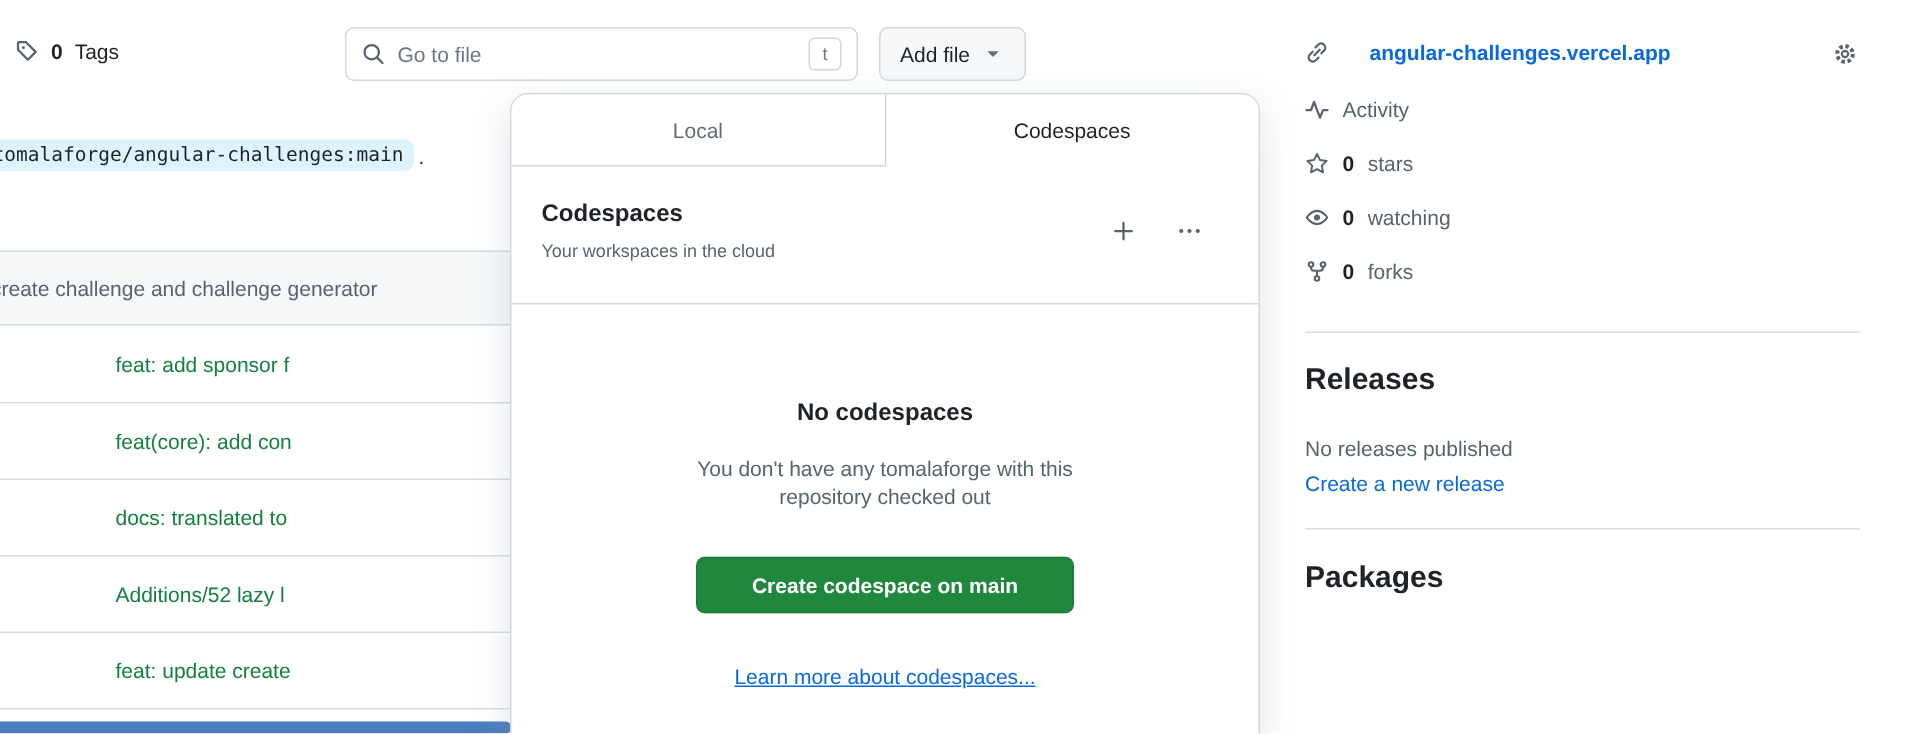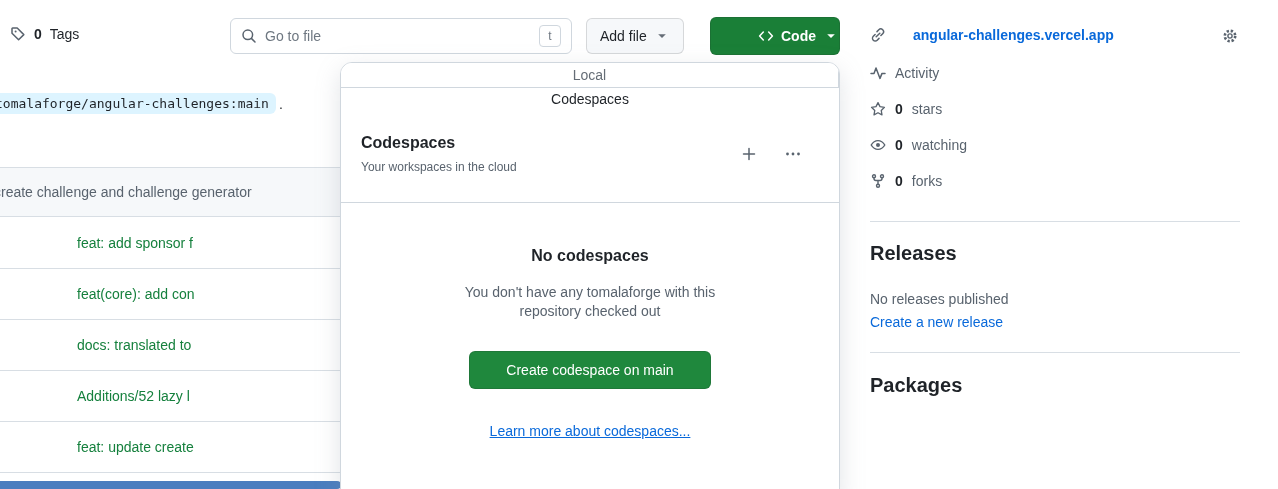--- a/index.html
+++ b/index.html
@@ -43,36 +43,36 @@
   .btn { display:flex; align-items:center; justify-content:flex-end; gap:7px; border-radius:6px; cursor:pointer;
     border:1px solid rgba(31,35,40,0.15); font-size:14px; }
   .add-file-btn { position:absolute; left:586px; top:18px; height:36px; padding:0 13px; background:#f6f8fa; color:#1f2328; font-weight:500; z-index:3; }
   .add-file-btn .caret { color:#656d76; }
   .code-btn { position:absolute; left:710px; top:17px; width:130px; height:38px; background:#1a7f37; color:#fff; font-weight:600; z-index:3; }
 
   
   .code-panel { position:absolute; left:340px; top:62px; width:500px; height:440px; background:#fff;
     border:1px solid #d0d7de; border-radius:12px; overflow:hidden; z-index:10;
     box-shadow:0 8px 24px rgba(140,149,159,0.25); }
-  .panel-tabs { display:flex; height:48px;flex-direction:column; }
+  .panel-tabs { display:flex; height:48px; }
   .panel-tab { flex:1; display:flex; align-items:center; justify-content:center; cursor:pointer; font-size:14px; }
   .panel-tab.inactive { color:#656d76; border-bottom:1px solid #d0d7de; border-right:1px solid #d0d7de; background:#fff; }
   .panel-tab.active { color:#1f2328; background:#fff; }
 
   .cs-header { display:flex; justify-content:space-between; align-items:center; padding:22px 38px 28px 20px; }
   .cs-title { font-size:16px; font-weight:700; line-height:20px; }
   .cs-subtitle { font-size:12px; color:#59636e; margin-top:7px; }
   .cs-header-actions { display:flex; gap:28px; color:#59636e; }
   .icon-btn { background:none; border:none; color:inherit; cursor:pointer; padding:0; line-height:0; }
 
-  .cs-empty { border-top:1px solid #d0d7de; text-align:center; padding-top:44px; }
+  .cs-empty { border-top:1px solid #d0d7de; text-align:center; padding-top:64px; }
   .cs-empty-title { font-size:16px; font-weight:700; }
   .cs-empty-body { margin:18px auto 0; max-width:292px; font-size:14px; line-height:19px; color:#59636e; }
   .create-cs-btn { display:inline-flex; align-items:center; justify-content:center; margin-top:30px; height:38px; padding:0 36px;
-    background:#1f883d; color:#fff; font-size:14px; font-weight:400; border:1px solid rgba(31,35,40,0.15); border-radius:6px; cursor:pointer; }
+    background:#1f883d; color:#fff; font-size:14px; font-weight:700; border:1px solid rgba(31,35,40,0.15); border-radius:6px; cursor:pointer; }
   .learn-more { display:block; margin-top:34px; font-size:14px; color:#0969da; text-decoration:underline; cursor:pointer; }
 
   
   .sidebar { position:absolute; left:870px; top:0; width:370px; z-index:1; }
   .sidebar h2 { font-size:20px; font-weight:700; color:#1f2328; }
   .about-title { margin-top:24px; }
   .gear-btn { position:absolute; right:2px; top:28px; color:#59636e; cursor:pointer; }
   .website-row { display:flex; align-items:center; gap:27px; margin-top:27px; cursor:pointer; }
   .website-row .icon { color:#59636e; }
   .website-link { color:#0969da; font-weight:700; font-size:14px; }
@@ -144,33 +144,20 @@
 
   <div class="btn add-file-btn">
     <span>Add file</span>
     <span class="icon caret">
       <svg width="16" height="16" viewBox="0 0 16 16">
           <path d="m4.2 6.2 3.8 3.8 3.8-3.8Z" fill="currentColor"></path>
         </svg>
     </span>
   </div>
 
-  <div class="btn code-btn">
-    <span class="icon">
-      <svg width="16" height="16" viewBox="0 0 16 16">
-          <path d="M5.3 4 1.6 8l3.7 4M10.7 4l3.7 4-3.7 4" fill="none" stroke="currentColor" stroke-width="1.5" stroke-linecap="round" stroke-linejoin="round"></path>
-        </svg>
-    </span>
-    <span>Code</span>
-    <span class="icon">
-      <svg width="16" height="16" viewBox="0 0 16 16">
-          <path d="m4.2 6.2 3.8 3.8 3.8-3.8Z" fill="currentColor"></path>
-        </svg>
-    </span>
-  </div>
 
   <div class="code-panel">
     <div class="panel-tabs">
       <div class="panel-tab inactive">Local</div>
       <div class="panel-tab active">Codespaces</div>
     </div>
 
     <div class="cs-header">
       <div>
         <div class="cs-title">Codespaces</div>

